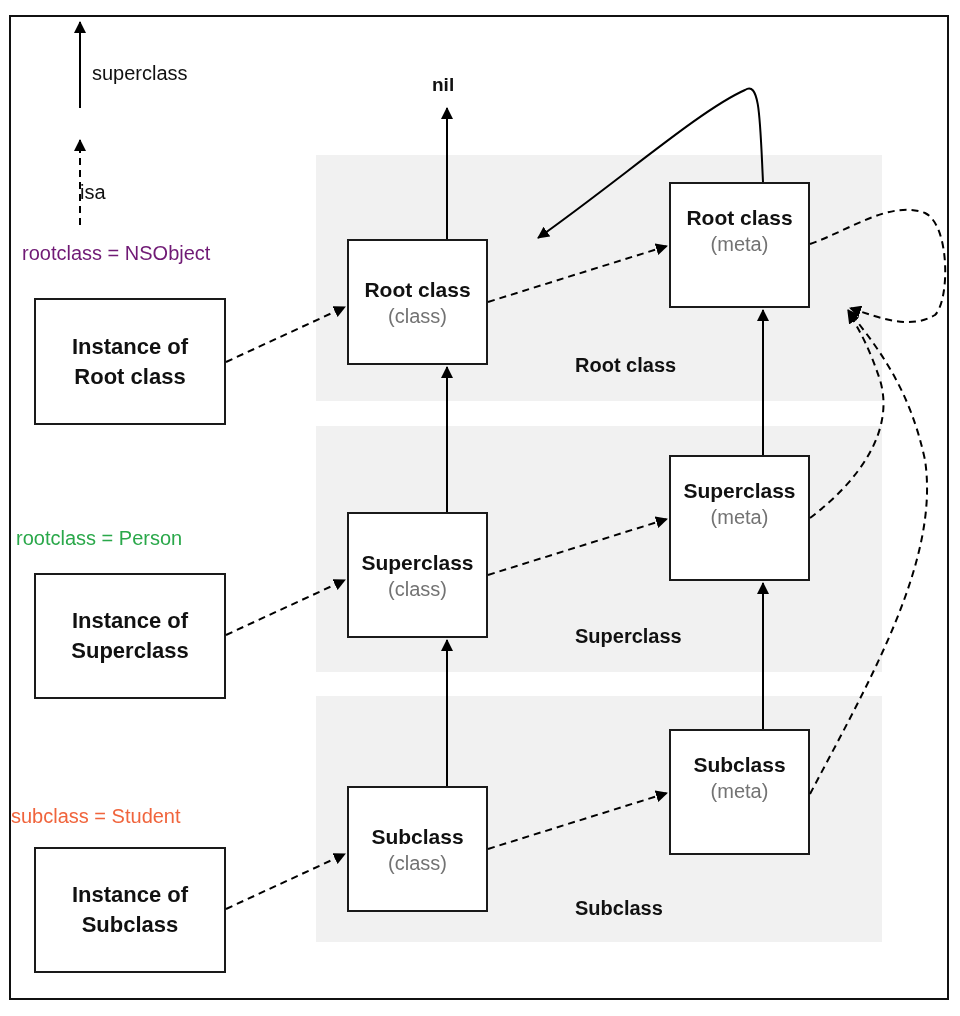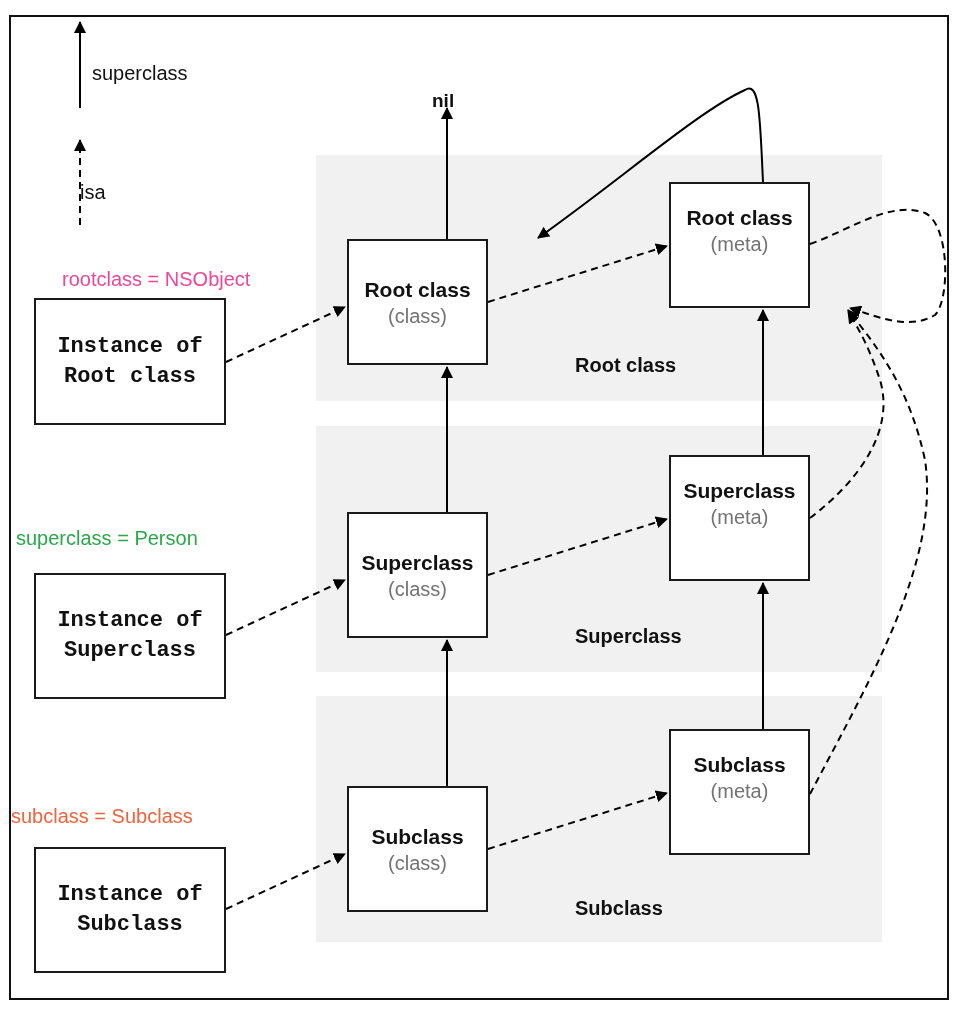--- a/index.html
+++ b/index.html
@@ -6,21 +6,21 @@
   body { width: 960px; height: 1016px; position: relative; overflow: hidden;
          font-family: "Liberation Sans", sans-serif; }
   #frame { position: absolute; left: 9px; top: 15px; width: 940px; height: 985px;
            border: 2px solid #111; box-sizing: border-box; }
   .band { position: absolute; background: #f1f1f1; }
   .box { position: absolute; background: #fff; border: 2px solid #1a1a1a; box-sizing: border-box;
          display: flex; flex-direction: column; align-items: center; justify-content: center;
          text-align: center; color: #111; }
   .box .t { font-weight: bold; font-size: 21px; line-height: 27px; }
   .box .s { font-size: 20px; line-height: 26px; color: #737373; }
-  .inst .t { font-size: 22px; line-height: 30px; font-family: Liberation Mono, monospace; }
+  .inst .t { font-size: 22px; line-height: 30px; }
   .band-label { position: absolute; font-weight: bold; font-size: 20px; color: #111; }
   .note { position: absolute; font-size: 20px; }
   .legend-label { position: absolute; font-size: 20px; color: #111; }
   #nil { position: absolute; font-weight: bold; font-size: 19px; color: #111; }
   svg#arrows { position: absolute; left: 0; top: 0; }
 </style>
 </head>
 <body>
 
 <div id="frame"></div>
@@ -29,25 +29,25 @@
 <div class="band" style="left:316px;top:426px;width:566px;height:246px;"></div>
 <div class="band" style="left:316px;top:696px;width:566px;height:246px;"></div>
 
 <div class="band-label" style="left:575px;top:354px;">Root class</div>
 <div class="band-label" style="left:575px;top:625px;">Superclass</div>
 <div class="band-label" style="left:575px;top:897px;">Subclass</div>
 
 <div class="legend-label" style="left:92px;top:62px;">superclass</div>
 <div class="legend-label" style="left:80px;top:181px;">isa</div>
 
-<div class="note" id="note-root" style="left: 22px; top: 268px; color: #ec4899; margin-left: 40px;">rootclass = NSObject</div>
-<div class="note" id="note-super" style="left: 16px; top: 527px; color: rgb(42, 168, 74);">superclass = Person</div>
-<div class="note" id="note-sub" style="left: 11px; top: 805px; color: rgb(240, 100, 60);">subclass = Subclass</div>
+<div class="note" id="note-root" style="left: 22px; top: 242px; color: #701a75;">rootclass = NSObject</div>
+<div class="note" id="note-super" style="left: 16px; top: 527px; color: rgb(42, 168, 74);">rootclass = Person</div>
+<div class="note" id="note-sub" style="left: 11px; top: 805px; color: rgb(240, 100, 60);">subclass = Student</div>
 
-<div id="nil" style="left:432px;top:90px;">nil</div>
+<div id="nil" style="left:432px;top:74px;">nil</div>
 
 <div class="box inst" style="left:34px;top:298px;width:192px;height:127px;">
   <div class="t">Instance of</div>
   <div class="t">Root class</div>
 </div>
 <div class="box inst" style="left:34px;top:573px;width:192px;height:126px;">
   <div class="t">Instance of</div>
   <div class="t">Superclass</div>
 </div>
 <div class="box inst" style="left:34px;top:847px;width:192px;height:126px;">

